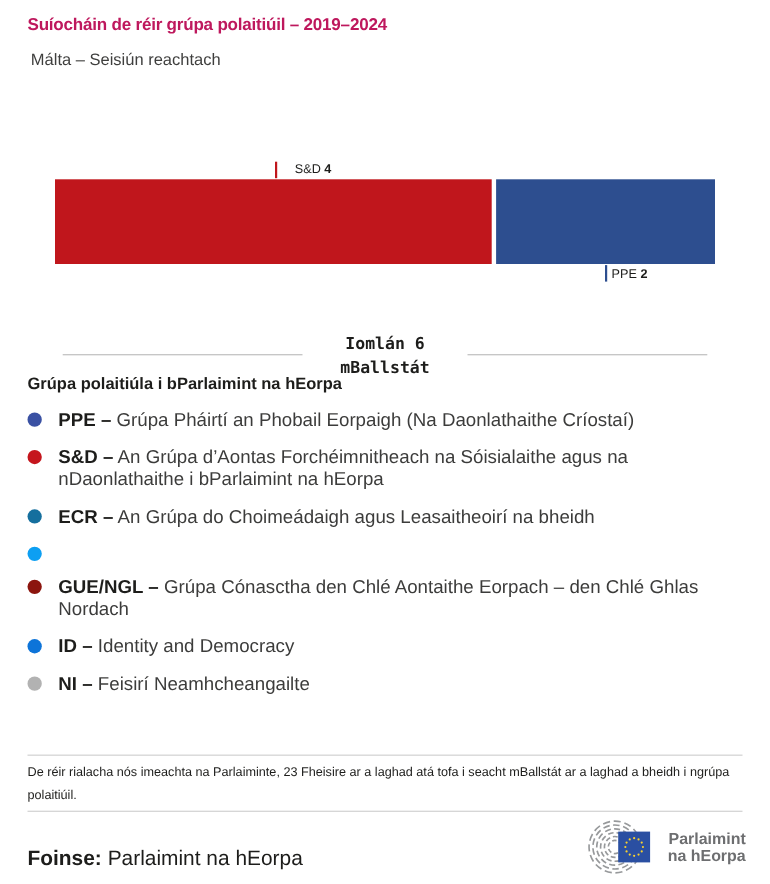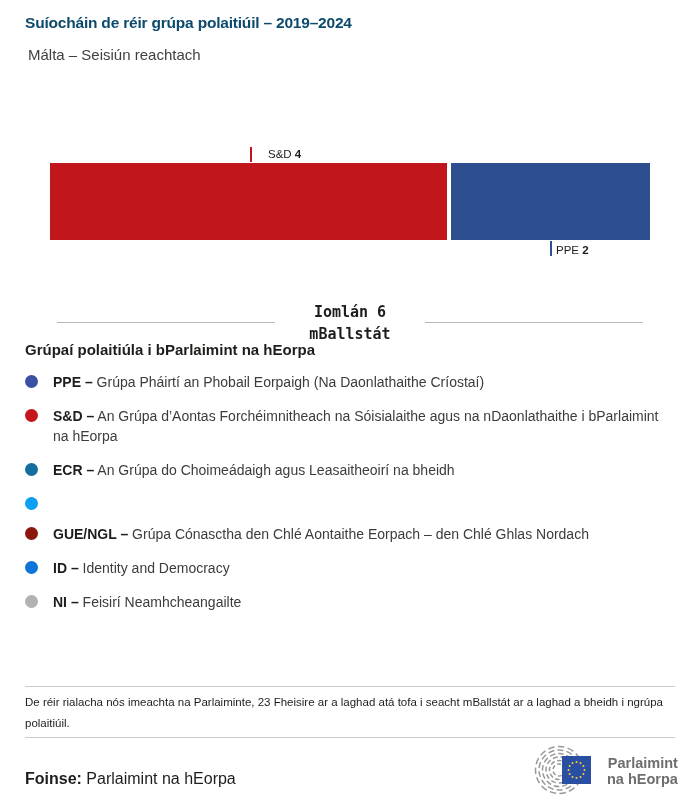--- a/index.html
+++ b/index.html
@@ -1,19 +1,19 @@
 <!DOCTYPE html>
 <html><head>
 <meta charset="utf-8">
 <style>
   html,body{margin:0;padding:0;background:#ffffff;}
   body{font-family:"Liberation Sans", sans-serif;color:#1d1d1b;}
   #stage{position:relative;width:700px;height:804px;background:#ffffff;overflow:hidden;}
 
-  .title{position:absolute;left:25px;top:14px;font-size:15.5px;font-weight:bold;color:#0c4a6e;letter-spacing:-0.2px;}
+  .title{position:absolute;left:25px;top:14px;font-size:15.5px;font-weight:bold;color:#be185d;letter-spacing:-0.2px;}
   .subtitle{position:absolute;left:28px;top:46px;font-size:15px;font-weight:400;color:#3f3f3e;}
 
   .bar-seg{position:absolute;top:163px;height:77px;}
   .seg-sd{left:50px;width:397px;}
   .seg-ppe{left:451px;width:199px;}
 
   .tick{position:absolute;width:2px;height:15px;}
   .tick-sd{left:250px;top:147px;}
   .tick-ppe{left:550px;top:241px;}
 
@@ -26,29 +26,29 @@
   .total-line.left{left:57px;}
   .total-line.right{left:425px;}
   .total-text{position:absolute;left:250px;top:301px;width:200px;text-align:center;
     font-family:"DejaVu Sans Mono", monospace;font-weight:bold;font-size:15px;line-height:22px;color:#1d1d1b;}
 
   .legend-heading{position:absolute;left:25px;top:341px;font-size:15px;font-weight:bold;color:#1d1d1b;}
 
   .legend{position:absolute;left:25px;top:372px;width:648px;}
   .legend-row{display:flex;align-items:flex-start;margin-bottom:14px;}
   .dot{width:13px;height:13px;border-radius:50%;margin-right:15px;margin-top:3px;flex-shrink:0;}
-  .legend-text{font-size:14px;line-height:20px;color:#3c3c3b;}
+  .legend-text{font-size:17px;line-height:20px;color:#3c3c3b;}
   .legend-text b{color:#1d1d1b;}
 
   .rule{position:absolute;left:25px;width:650px;height:1px;background:#cccccc;}
   .rule-top{top:686px;}
   .rule-bottom{top:737px;}
   .footnote{position:absolute;left:25px;top:692px;width:656px;font-size:11.5px;line-height:21px;color:#1d1d1b;}
 
-  .source{position:absolute;left:25px;top:770px;font-size:16px;color:#1d1d1b;}
+  .source{position:absolute;left:25px;top:770px;font-size:19px;color:#1d1d1b;}
   .source b{font-weight:bold;}
 
   .logo{position:absolute;left:533px;top:743px;display:flex;align-items:center;}
   .logo-text{margin-left:8px;font-size:14.5px;line-height:16px;font-weight:bold;color:#6d6e70;text-align:right;}
 </style>
 </head>
 <body>
 
 <div id="stage">
 
@@ -64,21 +64,21 @@
   <div class="tick tick-ppe" style="background-color: rgb(45, 78, 143);"></div>
   <div class="bar-callout callout-ppe"><span>PPE</span> <span class="val">2</span></div>
 
   <div class="total-line left"></div>
   <div class="total-line right"></div>
   <div class="total-text">
     <div>Iomlán 6</div>
     <div>mBallstát</div>
   </div>
 
-  <div class="legend-heading">Grúpaí polaitiúla i bParlaimint na hEorpa</div>
+  <div class="legend-heading">Grúpa polaitiúla i bParlaimint na hEorpa</div>
 
   <div class="legend">
     <div class="legend-row">
       <span class="dot" style="background-color: rgb(58, 81, 163);"></span>
       <span class="legend-text"><b>PPE –</b> <span>Grúpa Pháirtí an Phobail Eorpaigh (Na Daonlathaithe Críostaí)</span></span>
     </div>
     <div class="legend-row">
       <span class="dot" style="background-color: rgb(197, 22, 29);"></span>
       <span class="legend-text"><b>S&amp;D –</b> <span>An Grúpa d’Aontas Forchéimnitheach na Sóisialaithe agus na nDaonlathaithe i bParlaimint na hEorpa</span></span>
     </div>

